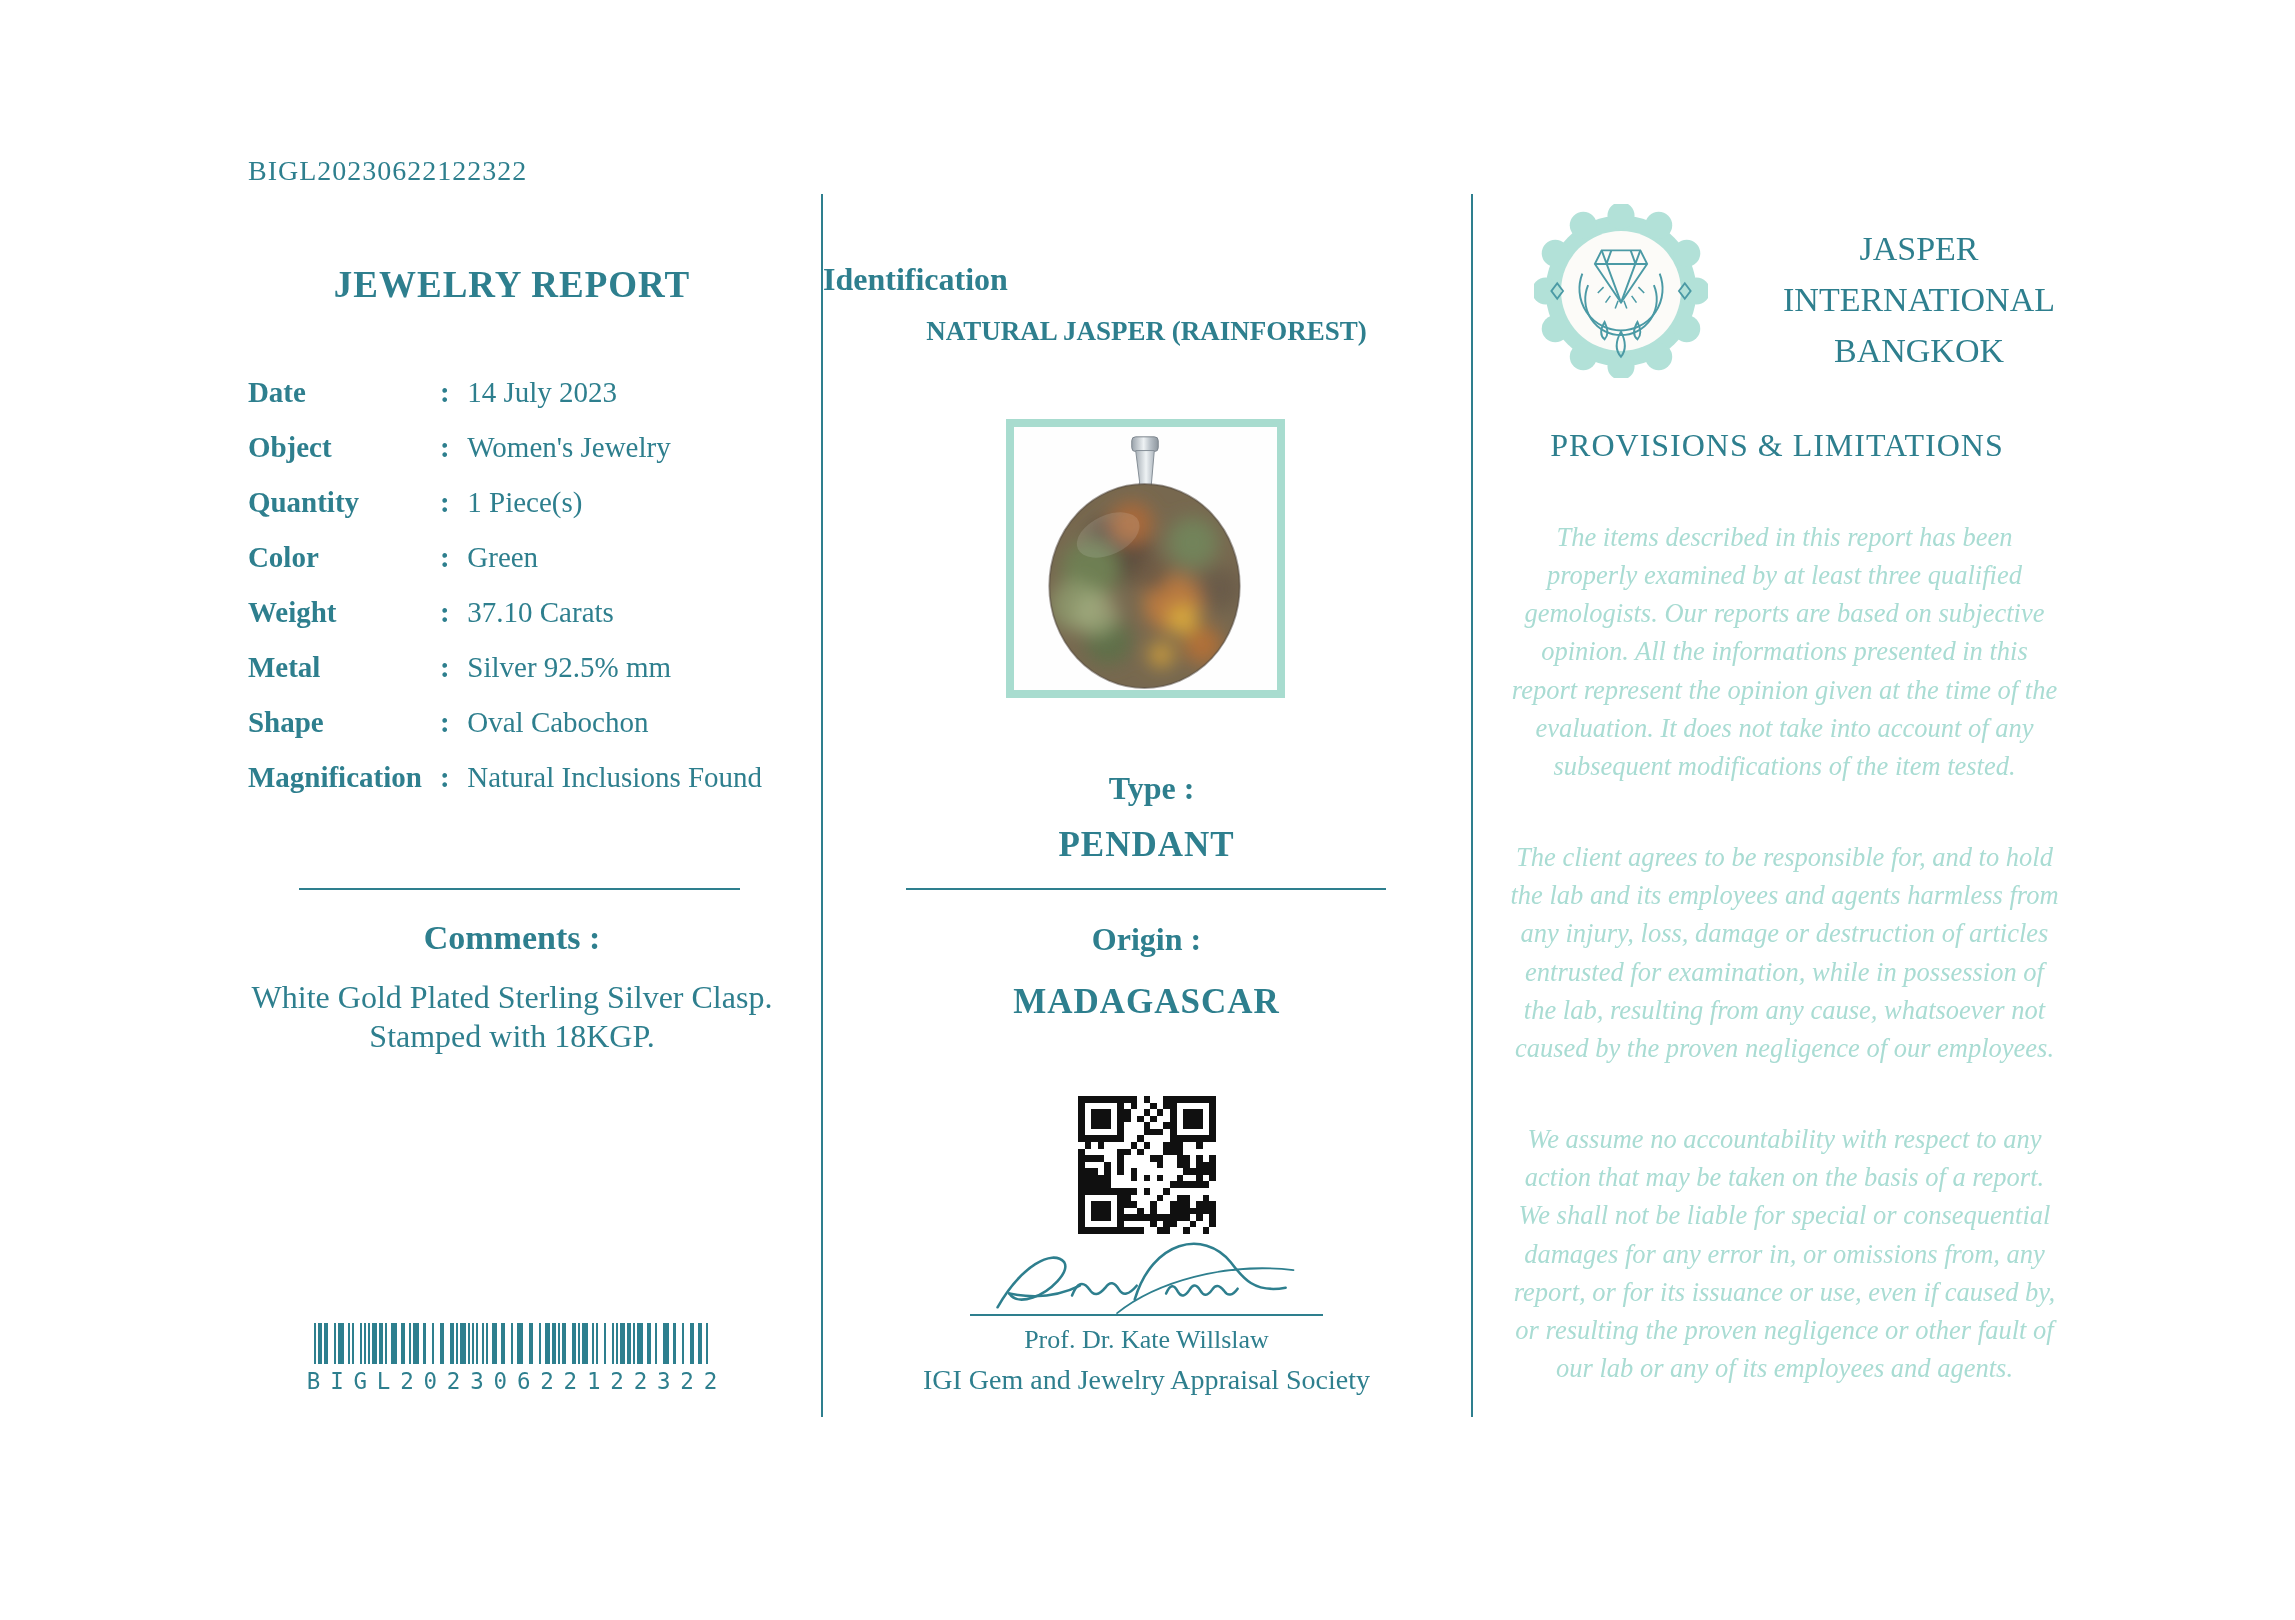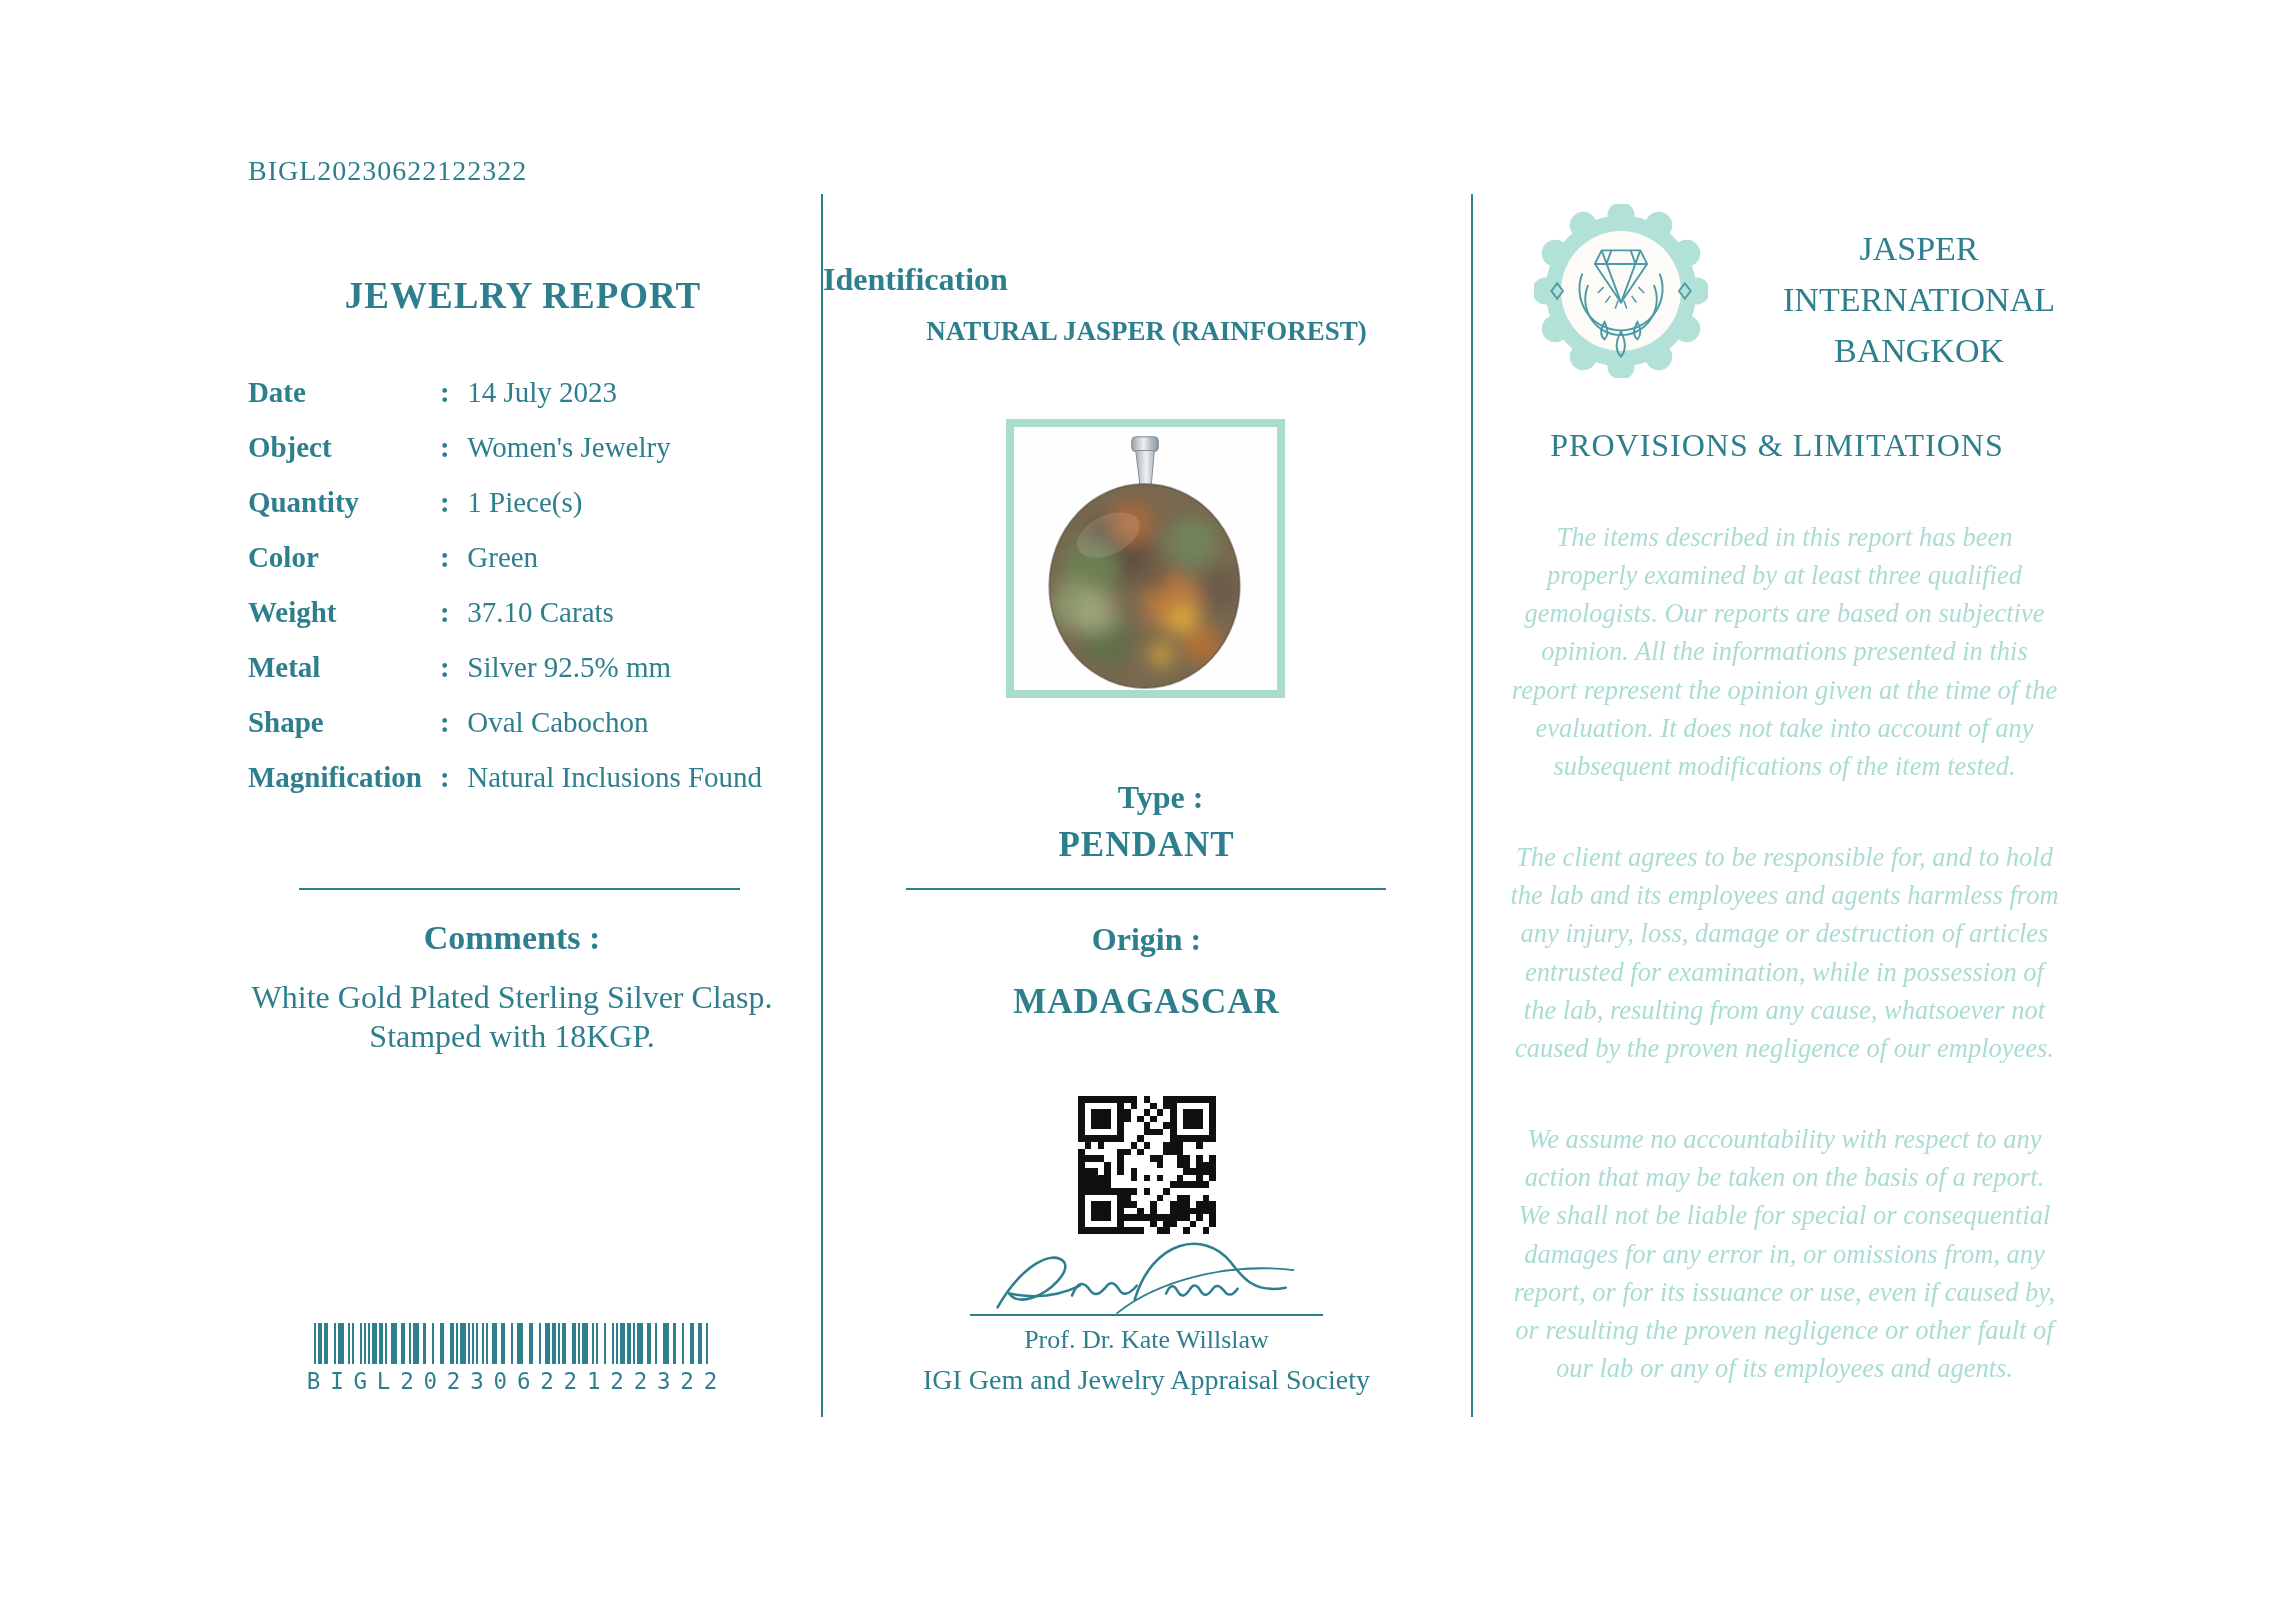--- a/index.html
+++ b/index.html
@@ -13,21 +13,21 @@
   }
   .vline{position:absolute;top:194px;height:1223px;width:2px;background:#2e7f8e;}
   .vline.left{left:821px;}
   .vline.right{left:1471px;}
 
   .serial{position:absolute;left:248px;top:155px;font-size:28px;letter-spacing:1px;}
 
   
   .col-left{position:absolute;left:245px;top:0;width:534px;}
   .report-title{position:absolute;left:0;top:263px;width:100%;text-align:center;
-    font-size:37px;font-weight:bold;letter-spacing:1px;margin:11px;}
+    font-size:37px;font-weight:bold;letter-spacing:1px;margin:0;}
   .fields{position:absolute;left:2.9px;top:377px;width:100%;font-size:29px;}
   .frow{display:flex;margin-bottom:24.5px;line-height:1.05;}
   .flabel{width:192px;font-weight:bold;flex:none;}
   .fcolon{width:27.4px;font-weight:bold;flex:none;}
   .fvalue{flex:1;}
   .hline{position:absolute;border:none;border-top:2px solid #2e7f8e;margin:0;}
   .hline.l1{left:54px;top:888px;width:441px;}
   .comments-h{position:absolute;left:0;top:919px;width:100%;text-align:center;
     font-size:34px;font-weight:bold;margin:0;}
   .comments-p{position:absolute;left:0;top:978px;width:100%;text-align:center;
@@ -39,21 +39,21 @@
     font-family:"DejaVu Sans Mono","Liberation Mono",monospace;
     font-size:22.5px;letter-spacing:9.8px;text-indent:9.8px;}
 
   
   .col-mid{position:absolute;left:823px;top:0;width:647px;}
   .ident-h{position:absolute;left:0;top:261px;width:100%;text-align:left;font-size:32px;margin:0;}
   .ident-name{position:absolute;left:0;top:316px;width:100%;text-align:center;
     font-size:27px;font-weight:bold;margin:0;}
   .photo-frame{position:absolute;left:183px;top:419px;width:279px;height:279px;
     box-sizing:border-box;border:8.8px solid #a8dccf;background:#fefefe;}
-  .type-h{position:absolute;left:0;top:765px;width:100%;text-align:center;font-size:32px;margin:14px;}
+  .type-h{position:absolute;left:0;top:765px;width:100%;text-align:center;font-size:32px;margin:5px;}
   .type-v{position:absolute;left:0;top:825px;width:100%;text-align:center;
     font-size:35px;font-weight:bold;letter-spacing:1px;margin:0;}
   .hline.l2{left:83px;top:888px;width:480px;}
   .origin-h{position:absolute;left:0;top:921px;width:100%;text-align:center;font-size:32px;margin:0;}
   .origin-v{position:absolute;left:0;top:982px;width:100%;text-align:center;
     font-size:35px;font-weight:bold;letter-spacing:1px;margin:0;}
   .qr{position:absolute;left:255px;top:1096px;width:138px;height:138px;
     display:grid;grid-template-columns:repeat(21,1fr);grid-template-rows:repeat(21,1fr);}
   .qr i{display:block;}
   .qr i.on{background:#101010;}

